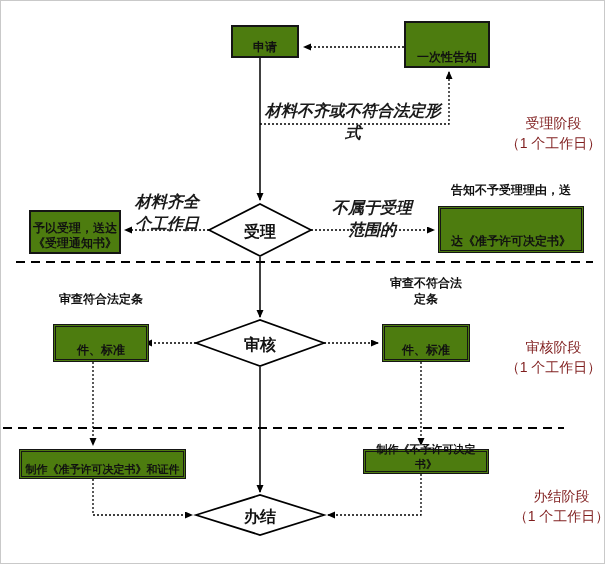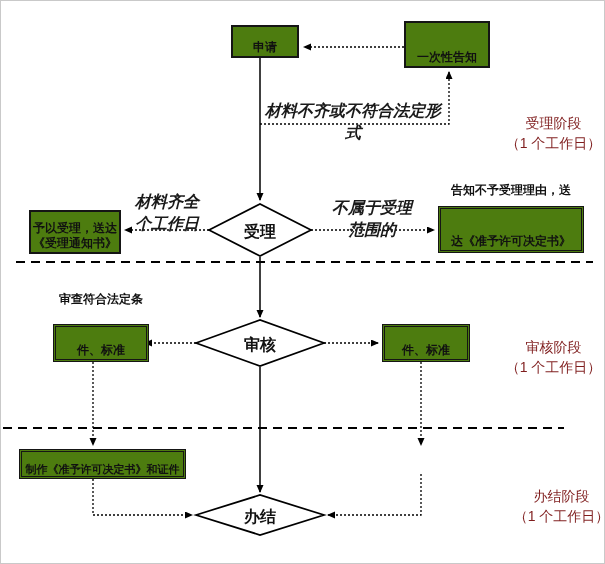--- a/index.html
+++ b/index.html
@@ -83,27 +83,31 @@
     <div>告知不予受理理由，送</div>
     <div>达《准予许可决定书》</div>
   </div>
 
   <div class="box dbl sm" style="left:52px;top:323px;width:96px;height:38px">
     <div>审查符合法定条</div>
     <div>件、标准</div>
   </div>
 
   <div class="box dbl sm" style="left:381px;top:323px;width:88px;height:38px">
+    <div>审查不符合法定条</div>
     <div>件、标准</div>
   </div>
 
   <div class="box dbl xs" style="left:18px;top:448px;width:167px;height:30px">
     <span>制作《准予许可决定书》和证件</span>
   </div>
 
+  <div class="box dbl xs" style="left:362px;top:448px;width:126px;height:25px">
+    <span>制作《不予许可决定书》</span>
+  </div>
 
   <div class="dlabel" style="left:229px;top:221px">受理</div>
   <div class="dlabel" style="left:229px;top:334px">审核</div>
   <div class="dlabel" style="left:229px;top:506px">办结</div>
 
   <div class="elabel" style="left:262px;top:99px;width:180px">材料不齐或不符合法定形式</div>
   <div class="elabel" style="left:126px;top:190px;width:80px">
     <div>材料齐全</div>
     <div>个工作日</div>
   </div>

